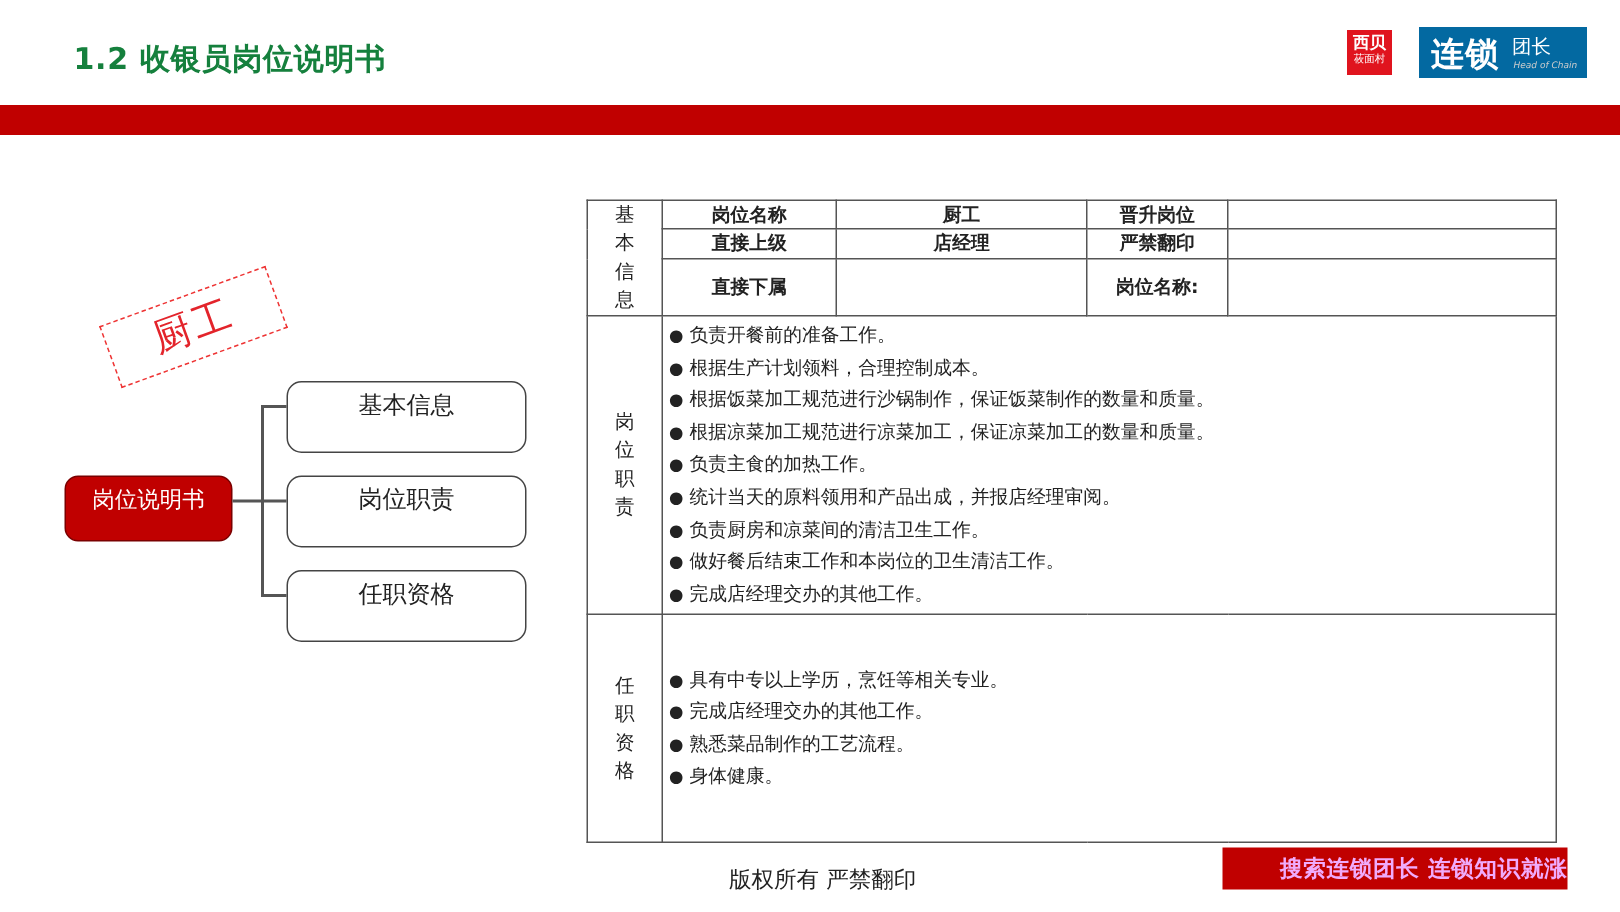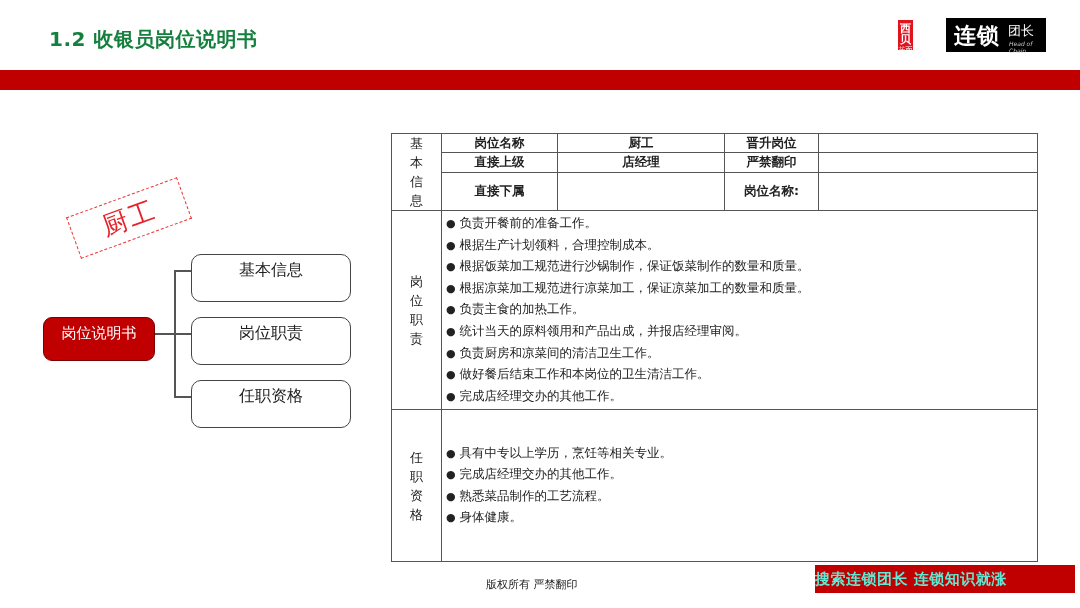--- a/index.html
+++ b/index.html
@@ -2,44 +2,44 @@
 <html><head>
 <meta charset="utf-8">
 <style>
   * { margin:0; padding:0; box-sizing:border-box; }
   html, body { width:1080px; height:608px; background:#ffffff; overflow:hidden; }
   body { position:relative; font-family:"DejaVu Sans","Liberation Sans",sans-serif; color:#222; }
 
   .page-title { position:absolute; left:36px; top:26px; font-size:20px; font-weight:bold; color:#15803d; letter-spacing:0.5px;margin-left:13px; }
   .red-band { position:absolute; left:0; top:70px; width:1080px; height:20px; background:#c00000; }
 
-  .logo-xibei { position:absolute; left:898px; top:20px; width:15px; height:30px; background:#e0141e; color:#fff; text-align:center; line-height:1; }
+  .logo-xibei { position:absolute; left:898px; top:20px; width:30px; height:30px; background:#e0141e; color:#fff; text-align:center; line-height:1; }
   .logo-xibei .l1 { display:block; font-size:11px; font-weight:bold; padding-top:3px; }
   .logo-xibei .l2 { display:block; font-size:7px; padding-top:2px; }
-  .logo-liansuo { position:absolute; left:946px; top:18px; width:100px; height:34px; background:#000000; color:#fff; }
+  .logo-liansuo { position:absolute; left:946px; top:18px; width:112px; height:34px; background:#0369a1; color:#fff; }
   .logo-liansuo .big { position:absolute; left:8px; top:3px; font-size:22px; font-weight:bold; letter-spacing:1px; }
   .logo-liansuo .small { position:absolute; left:62px; top:4px; font-size:13px; }
   .logo-liansuo .tiny { position:absolute; left:63px; top:22px; font-size:6px; font-style:italic; color:#ccc; }
 
   .stamp { position:absolute; left:70px; top:196px; width:118px; height:44px; border:1.2px dashed #e33; transform:rotate(-20deg); color:#e3242b; font-size:26px; text-align:center; line-height:42px; letter-spacing:2px; }
 
   .mm-root { position:absolute; left:43px; top:317px; width:112px; height:44px; background:#c00000; border:1px solid #7a0000; border-radius:9px; color:#fff; font-size:15px; text-align:center; line-height:30px; }
   .mm-line { position:absolute; background:#555; }
   .mm-node { position:absolute; left:191px; width:160px; height:48px; border:1.2px solid #444; border-radius:10px; background:#fff; font-size:16px; text-align:center; line-height:30px; color:#222; }
 
   table.jd { position:absolute; left:391px; top:133px; width:647px; border-collapse:collapse; font-size:12.5px; color:#222; }
   table.jd td { border:1px solid #555; vertical-align:middle; }
   .vlabel { width:50px; text-align:center; line-height:19px; font-size:13px; }
   .c { text-align:center; height:19px;font-weight:bold; }
   .bullets { padding:2px 0 2px 4px; }
   .bullets li { list-style:none; line-height:20.6px; white-space:nowrap; }
   .bullets li::before { content:"●"; margin-right:4px; font-size:11px; }
 
-  .copyright { position:absolute; left:486px; top:577px; font-size:11px; color:#222; }
-  .slogan { position:absolute; left:815px; top:565px; width:260px; height:28px; background:#c00000; color:#5eead4; font-size:15px; font-weight:bold; text-align:left; line-height:28px; letter-spacing:0.5px; }
+  .copyright { position:absolute; left:486px; top:577px; font-size:15px; color:#222; }
+  .slogan { position:absolute; left:815px; top:565px; width:230px; height:28px; background:#c00000; color:#f0abfc; font-size:15px; font-weight:bold; text-align:right; line-height:28px; letter-spacing:0.5px; }
 </style>
 </head>
 <body>
 
 <div class="page-title">1.2 收银员岗位说明书</div>
 
 <div class="logo-xibei">
   <span class="l1">西贝</span>
   <span class="l2">莜面村</span>
 </div>

